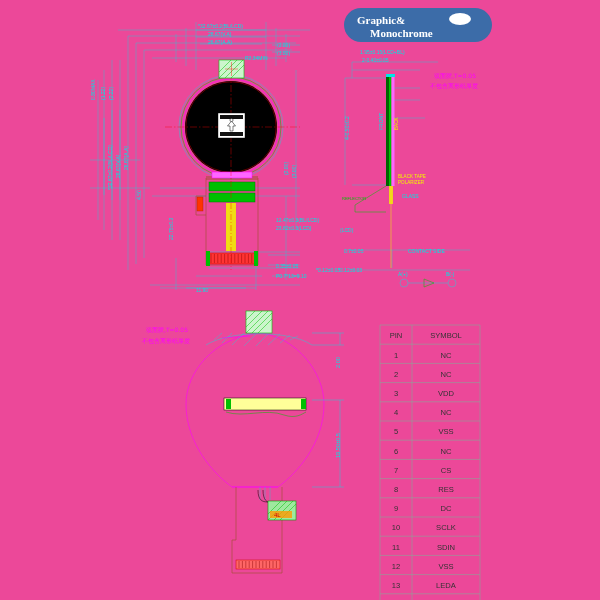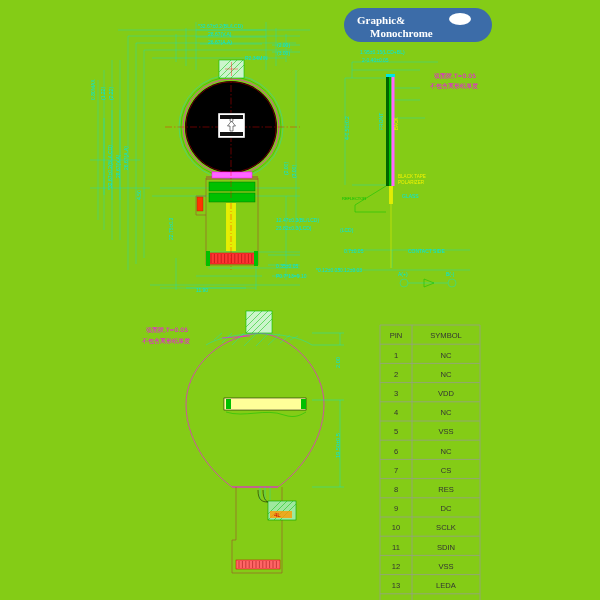--- a/index.html
+++ b/index.html
@@ -1,18 +1,18 @@
 <!DOCTYPE html>
 <html><head>
 <meta charset="utf-8">
 <style>
   html,body{margin:0;padding:0;background:#ffffff;}
   body{width:600px;height:600px;overflow:hidden;
        font-family:"Liberation Sans","DejaVu Sans",sans-serif;}
-  #stage{position:relative;width:600px;height:600px;background:#84cc16;}
+  #stage{position:relative;width:600px;height:600px;background:#ec4899;}
   svg{display:block;}
   .dim{fill:#00e5e5;font-size:5px;font-family:"Liberation Sans",sans-serif;}
   .dim6{fill:#00e5e5;font-size:5.6px;font-family:"Liberation Sans",sans-serif;}
   .ylab{fill:#f2f200;font-size:4.6px;font-family:"Liberation Sans",sans-serif;}
   .mag{fill:#ff00ff;font-size:6px;font-family:"DejaVu Sans",sans-serif;}
   .tbl{fill:#333;font-size:7.6px;font-family:"Liberation Sans",sans-serif;}
   .glab{fill:#00c000;font-size:4px;font-family:"Liberation Sans",sans-serif;}
   .logo-t1{fill:#ffffff;font-size:11px;font-weight:bold;font-family:"Liberation Serif","DejaVu Serif",serif;}
   .logo-t2{fill:#ffffff;font-size:11px;font-weight:bold;font-family:"Liberation Serif","DejaVu Serif",serif;}
   .cy{stroke:#00e5e5;fill:none;stroke-width:.4;}

